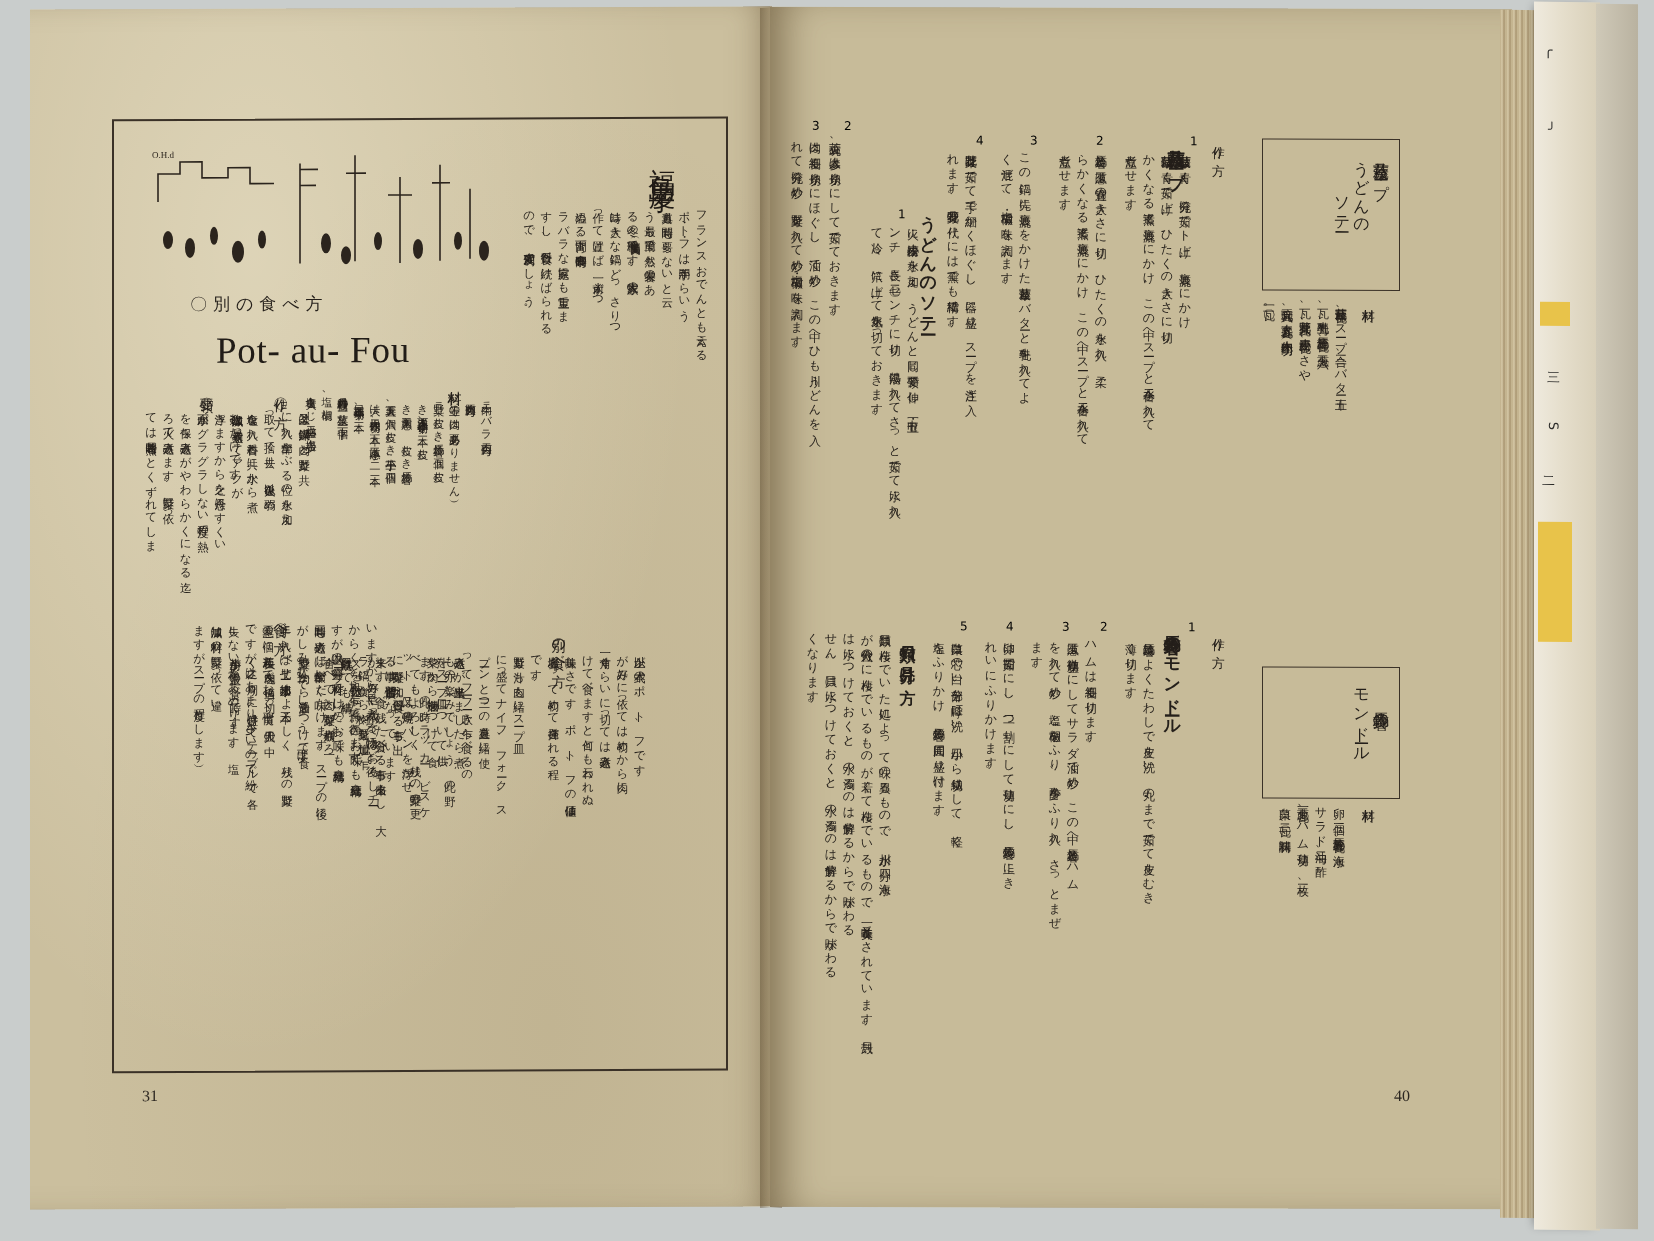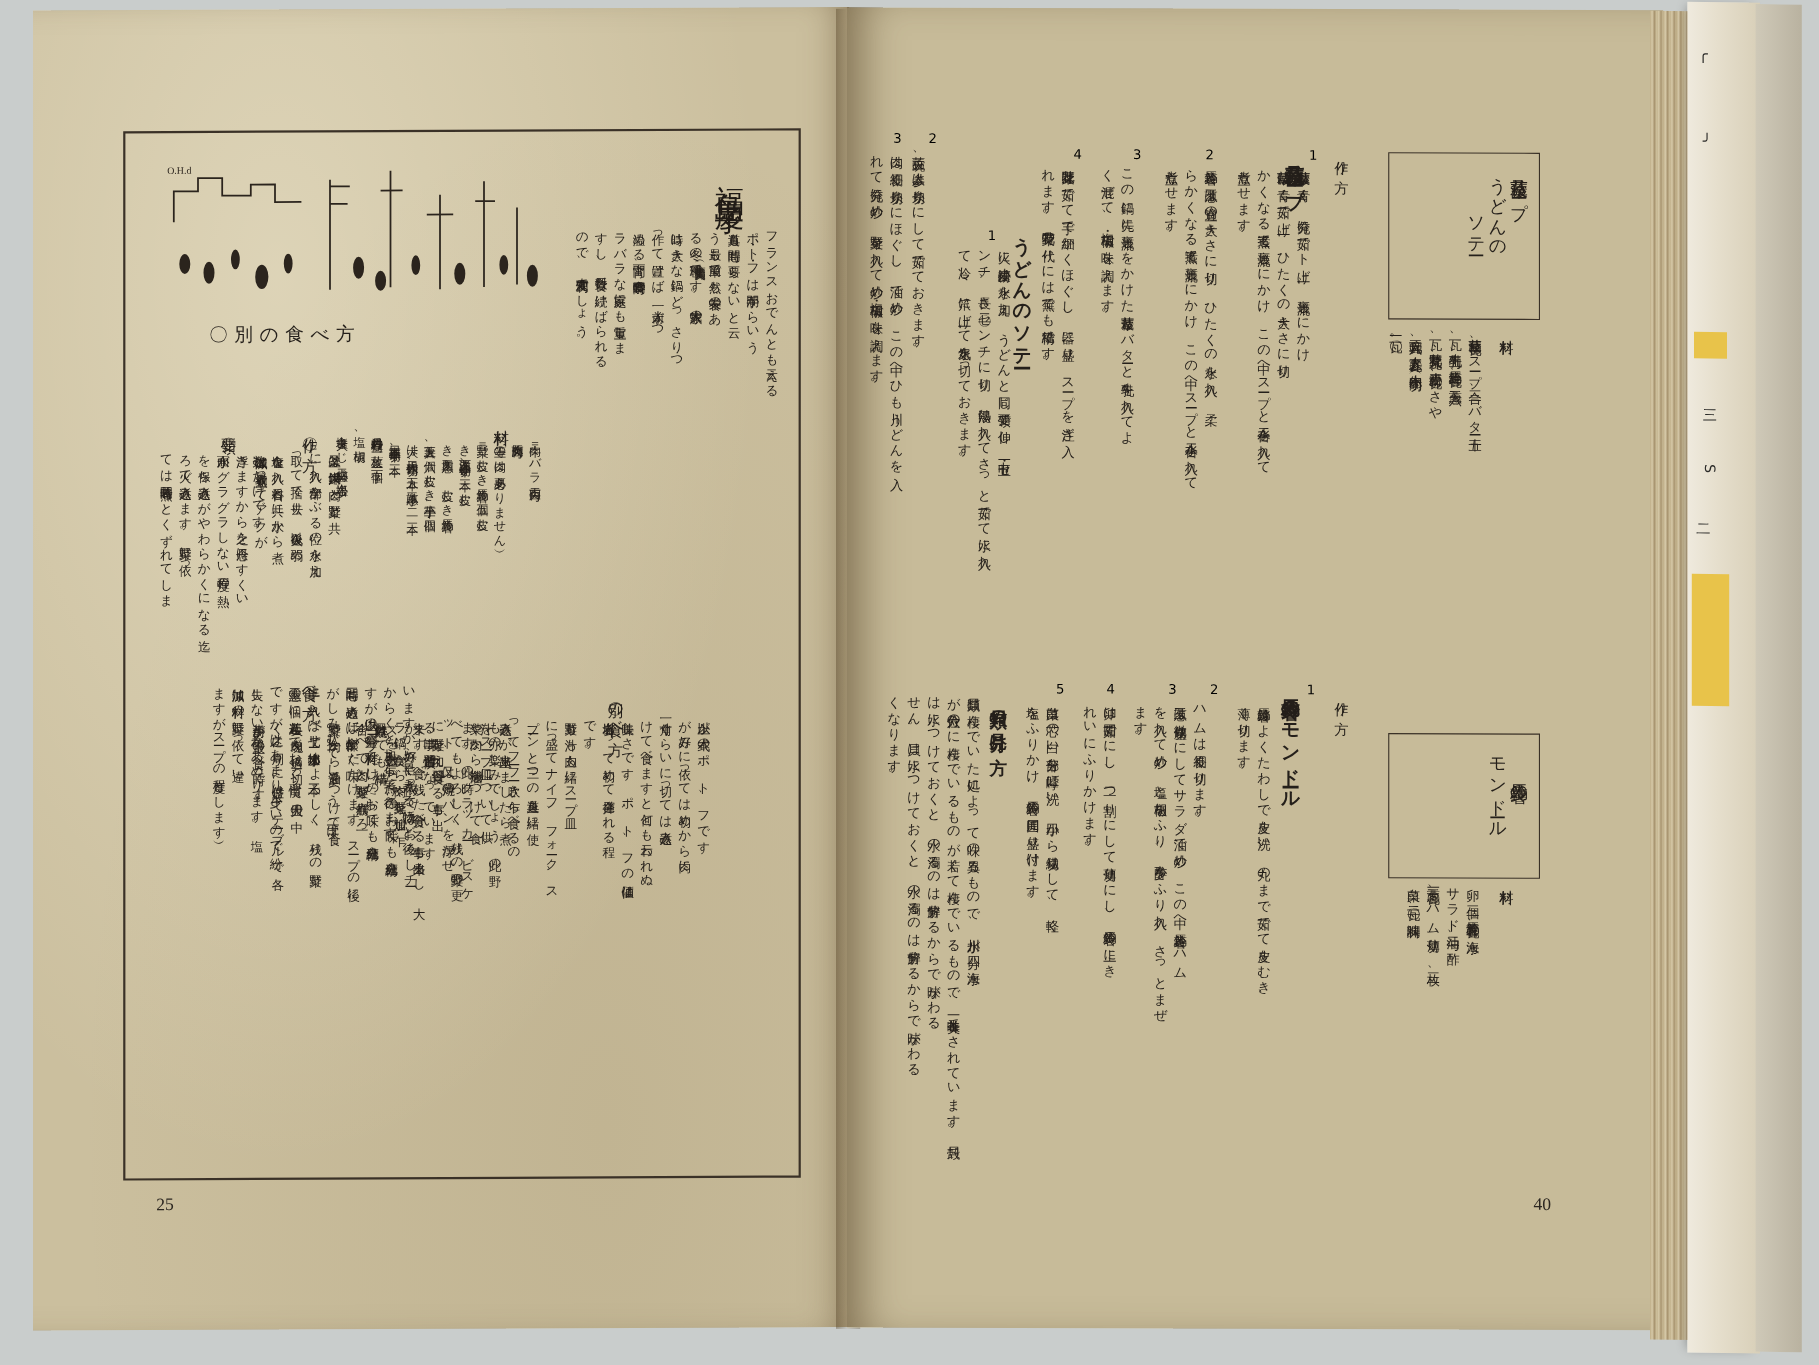--- a/index.html
+++ b/index.html
@@ -225,20 +225,21 @@
             <ellipse cx="228" cy="98" rx="4" ry="9"></ellipse>
             <ellipse cx="268" cy="106" rx="5" ry="10"></ellipse>
             <ellipse cx="308" cy="98" rx="4" ry="9"></ellipse>
             <ellipse cx="334" cy="108" rx="5" ry="10"></ellipse>
           </g>
           <text x="2" y="14" font-family="Liberation Serif, serif" font-size="9" fill="#2b241d">O.H.d</text>
         </svg>
       </div>
 
       <div class="title-jp">〇別の食べ方</div>
+      <div class="title-en">Pot- au- Fou</div>
 
       <div class="author-block">
         <div style="display:flex; flex-direction:row-reverse; align-items:flex-start;">
           <div class="author-name">福島慶子</div>
           <div class="author-sub" style="margin-right:2px; padding-top:86px;">（福島繁太郎氏夫人）</div>
         </div>
       </div>
 
       <div class="col vtext" style="left:490px; top:196px; height:410px; font-size:11.5px; line-height:1.5;">フランスおでんとも云える
 ポ・ト・フは手間からいう
@@ -325,21 +326,21 @@
 ってフーフー吹き乍ら食べるの
 も亦の楽しみでしょう。此の野
 菜や肉から機油をつけて食
 べてもよろしく、残りの野菜の更
 に野菜を加え翌日食べる事も出
 来ます。食べ残した分食べる事も出来るし、大
 ラ鍋に食から肉や野菜を追加し乍
 数日煮続けても結構
 合すべて肉と野菜を煮崩れろ一</div>
 
-      <div class="pageno" style="left:112px; top:1078px;">25</div>
+      <div class="pageno" style="left:112px; top:1078px;">31</div>
     </div>
 
     <div class="gutter"></div>
 
     <div class="page right">
 
       <div class="boxed" style="left:492px; top:130px; width:120px; height:130px;">
         <div style="display:flex; flex-direction:row-reverse; height:100%;">
           <div class="vtext" style="font-size:16px;">菠薐草スープ</div>
           <div class="vtext" style="font-size:16px;">うどんの</div>

